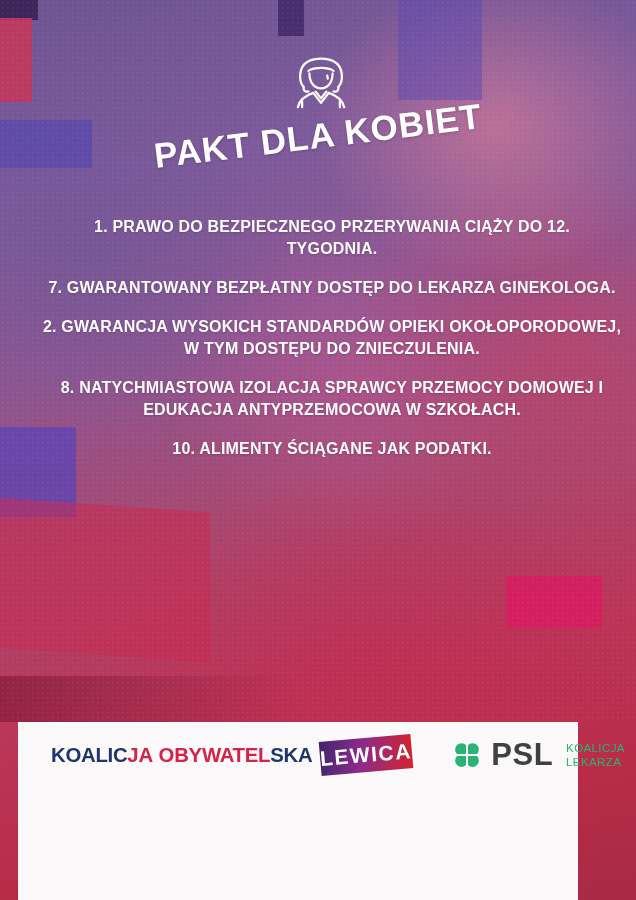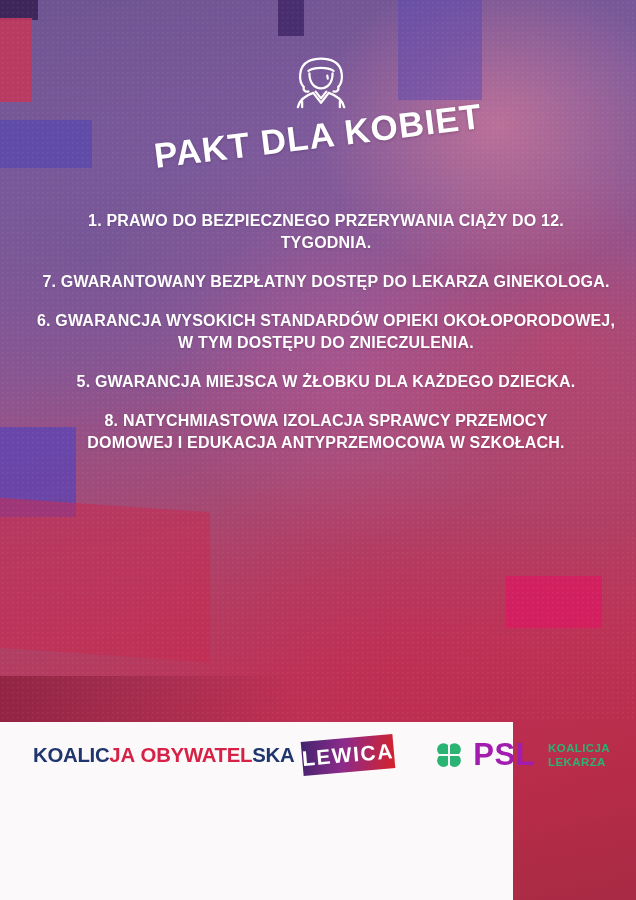--- a/index.html
+++ b/index.html
@@ -29,45 +29,45 @@
     background-size:5px 5px;pointer-events:none;}
 
   .head-icon{position:absolute;left:292px;top:50px;width:58px;height:64px;}
   .head-icon svg{width:100%;height:100%;}
 
   .title-wrap{position:absolute;left:0;top:116px;width:636px;text-align:center;
     transform:rotate(-7deg);}
   .title{display:inline-block;color:#fff;font-size:35px;font-weight:bold;
     letter-spacing:1px;text-shadow:0 1px 3px rgba(40,10,40,.25);white-space:nowrap;}
 
-  .list{position:absolute;left:28px;top:202px;width:580px;margin:8px;padding:0;list-style:none;}
+  .list{position:absolute;left:28px;top:202px;width:580px;margin:14px;padding:0;list-style:none;}
   .list li{color:#fff;font-size:16px;font-weight:bold;line-height:22px;
     text-align:center;margin:0 auto 17px auto;letter-spacing:.2px;
     text-shadow:0 1px 2px rgba(40,10,40,.22);}
   .list li:nth-child(1){max-width:505px;}
   .list li:nth-child(5){max-width:505px;}
 
-  .white-band{position:absolute;left:0;top:722px;width:513px;height:178px;background:#fbf9f9;}
+  .white-band{position:absolute;left:18px;top:722px;width:560px;height:178px;background:#fbf9f9;}
   .logo-row{position:absolute;left:0;top:16px;width:636px;display:flex;
     align-items:center;justify-content:space-between;padding:0 36px 0 33px;box-sizing:border-box;}
 
   .ko-logo{font-weight:bold;font-size:21px;letter-spacing:-.3px;white-space:nowrap;transform:scaleX(.97);transform-origin:left;}
   .ko-navy{color:#1f356e;}
   .ko-red{color:#d62246;}
   .ko-gap{display:inline-block;width:6px;}
 
   .lewica-logo{width:108px;height:34px;display:flex;align-items:center;justify-content:center;
     background:linear-gradient(100deg,#43246f 0%,#8c2b8b 45%,#d4232b 100%);
     transform:rotate(-5deg);margin-right:40px;}
   .lewica-logo span{color:#fff;font-weight:bold;font-size:21px;letter-spacing:1.5px;}
 
   .psl-logo{display:flex;align-items:center;}
   .psl-clover{width:30px;height:30px;margin-right:9px;}
-  .psl-abbr{color:#a21caf;font-size:31px;font-weight:bold;letter-spacing:.5px;line-height:30px;}
-  .psl-sub{margin-left:13px;color:#29b474;font-size:11.5px;font-weight:bold;
+  .psl-abbr{color:#404040;font-size:31px;font-weight:bold;letter-spacing:.5px;line-height:30px;}
+  .psl-sub{margin-left:13px;color:#29b474;font-size:11.5px;font-weight:normal;
     letter-spacing:.4px;line-height:14px;}
 </style>
 </head>
 <body>
 
 <div class="poster">
 
   <div class="shape sh-tl-dark"></div>
   <div class="shape sh-left-red"></div>
   <div class="shape sh-left-violet"></div>
@@ -96,23 +96,23 @@
     </svg>
   </div>
 
   <div class="title-wrap">
     <span class="title">PAKT DLA KOBIET</span>
   </div>
 
   <ul class="list">
     <li>1. PRAWO DO BEZPIECZNEGO PRZERYWANIA CIĄŻY DO 12. TYGODNIA.</li>
     <li>7. GWARANTOWANY BEZPŁATNY DOSTĘP DO LEKARZA GINEKOLOGA.</li>
-    <li>6. GWARANCJA WYSOKICH STANDARDÓW OPIEKI OKOŁOPORODOWEJ, W TYM DOSTĘPU DO ZNIECZULENIA.</li>
-    <li>5. GWARANCJA MIEJSCA W ŻŁOBKU DLA KAŻDEGO DZIECKA.</li>
+    <li>2. GWARANCJA WYSOKICH STANDARDÓW OPIEKI OKOŁOPORODOWEJ, W TYM DOSTĘPU DO ZNIECZULENIA.</li>
     <li>8. NATYCHMIASTOWA IZOLACJA SPRAWCY PRZEMOCY DOMOWEJ I EDUKACJA ANTYPRZEMOCOWA W SZKOŁACH.</li>
+    <li>10. ALIMENTY ŚCIĄGANE JAK PODATKI.</li>
   </ul>
 
   <div class="white-band">
     <div class="logo-row">
 
       <div class="ko-logo">
         <span class="ko-navy">KOALIC</span><span class="ko-red">JA</span><span class="ko-gap"></span><span class="ko-red">OBYWATEL</span><span class="ko-navy">SKA</span>
       </div>
 
       <div class="lewica-logo">

